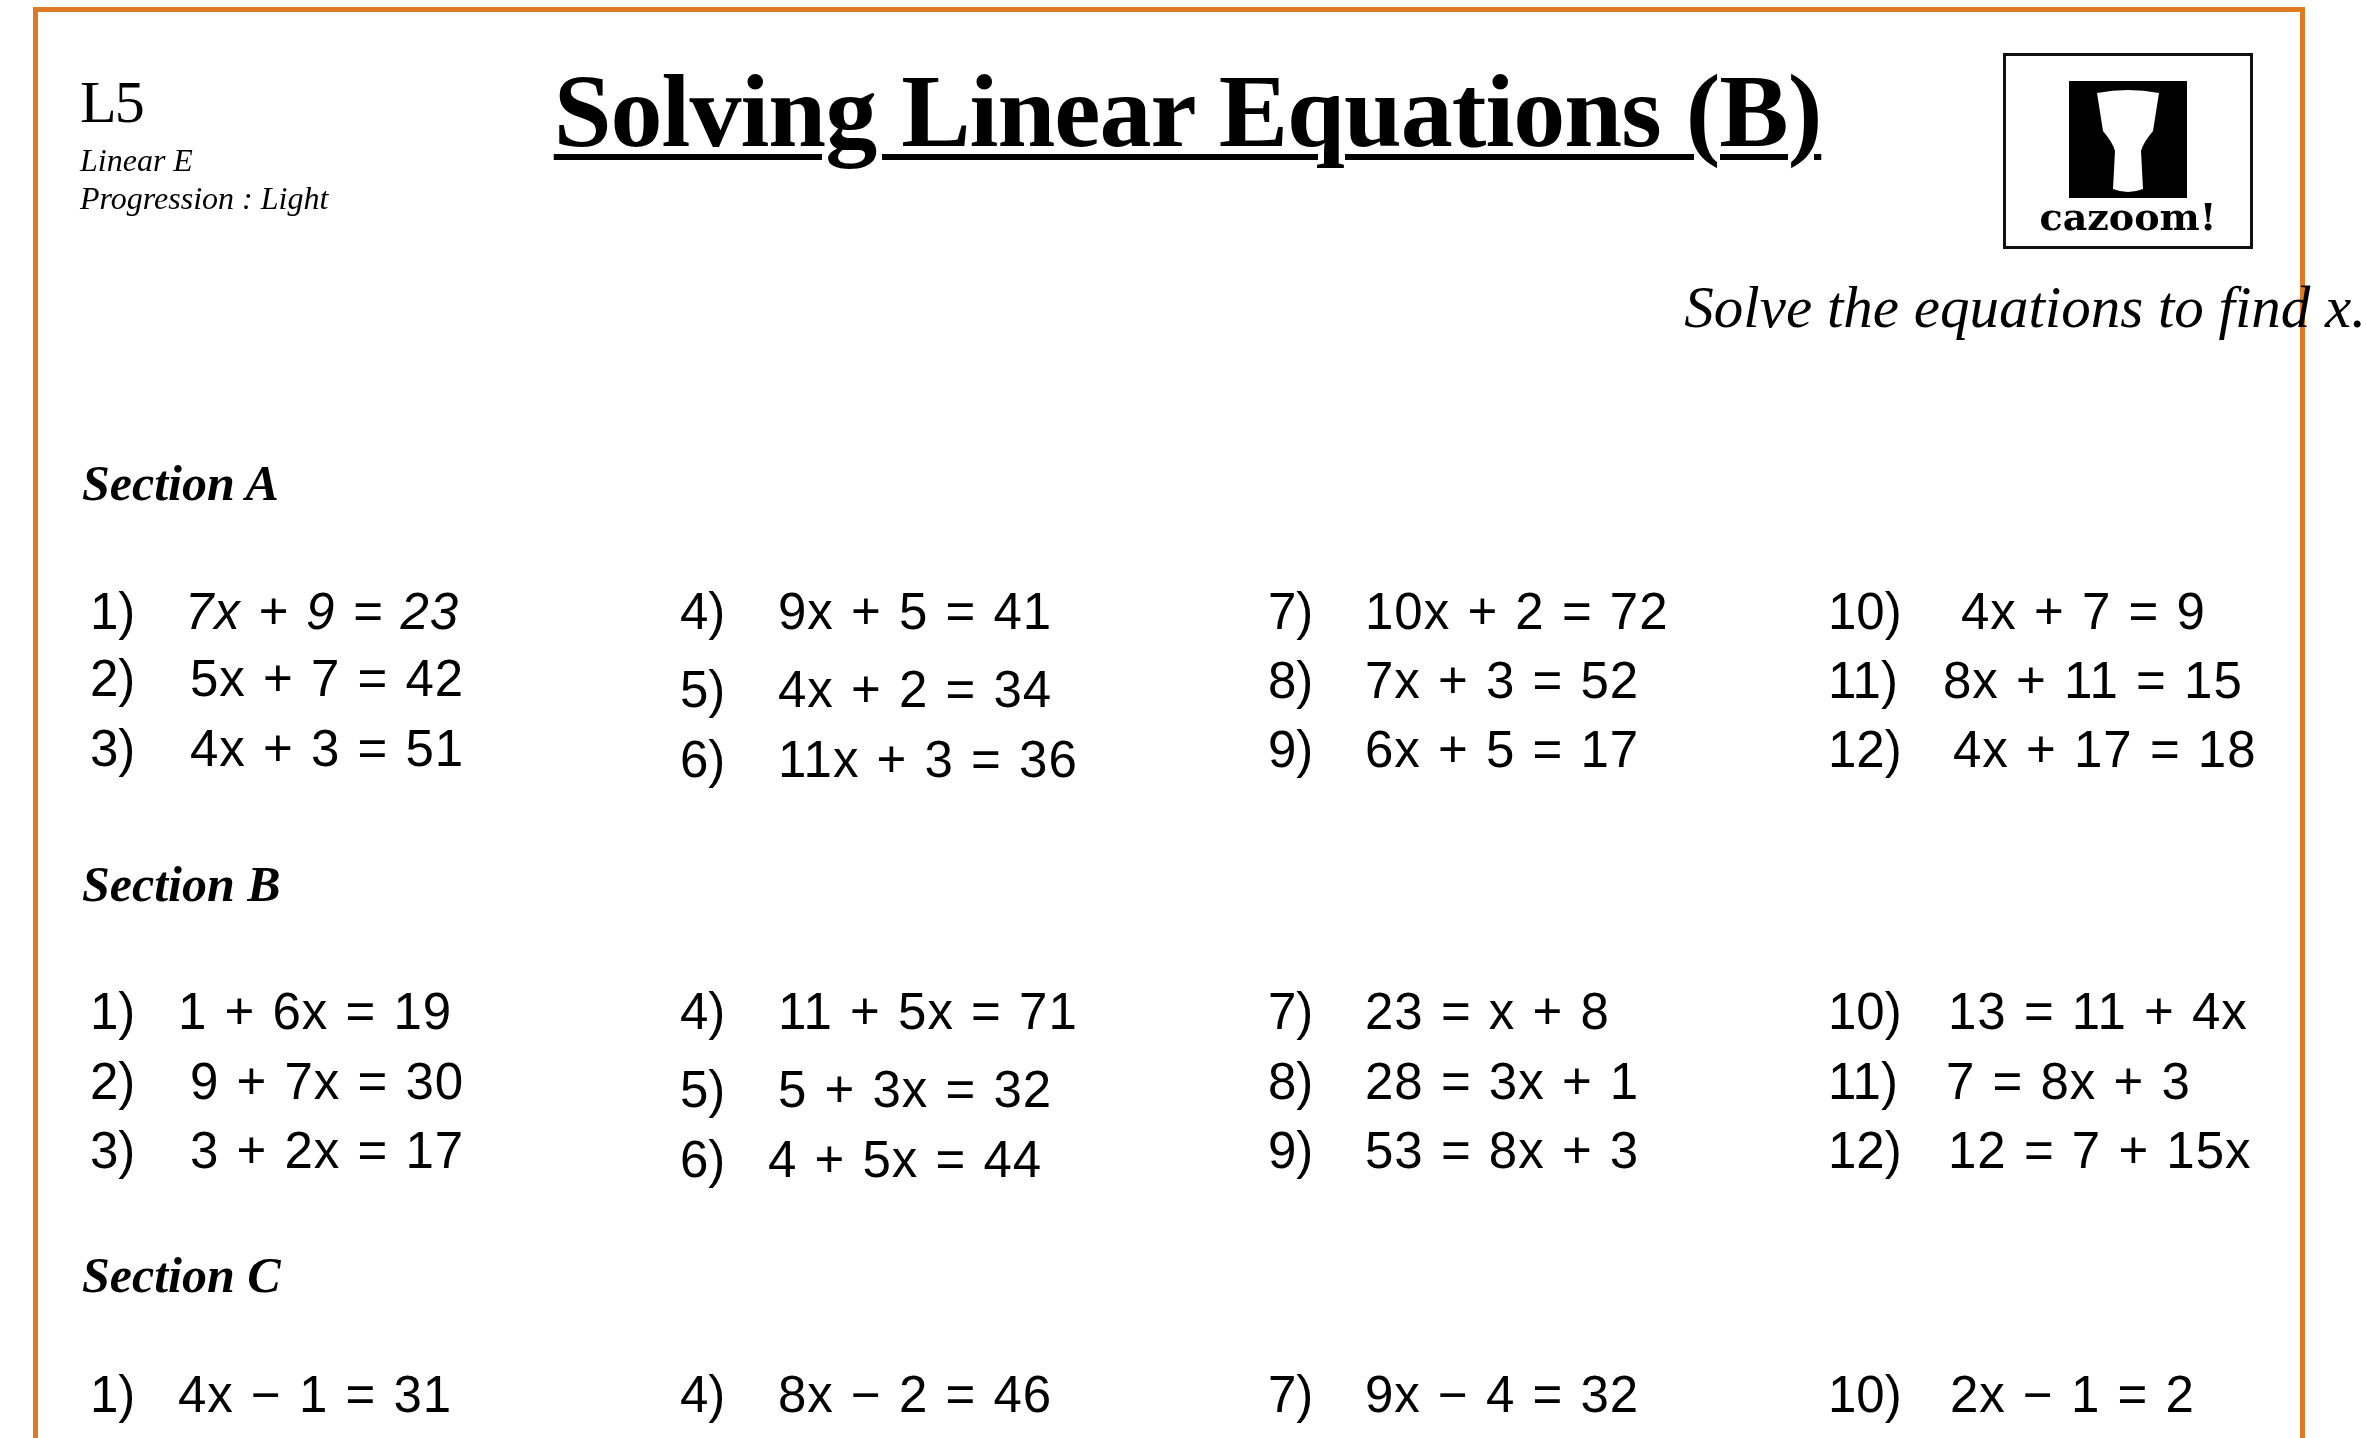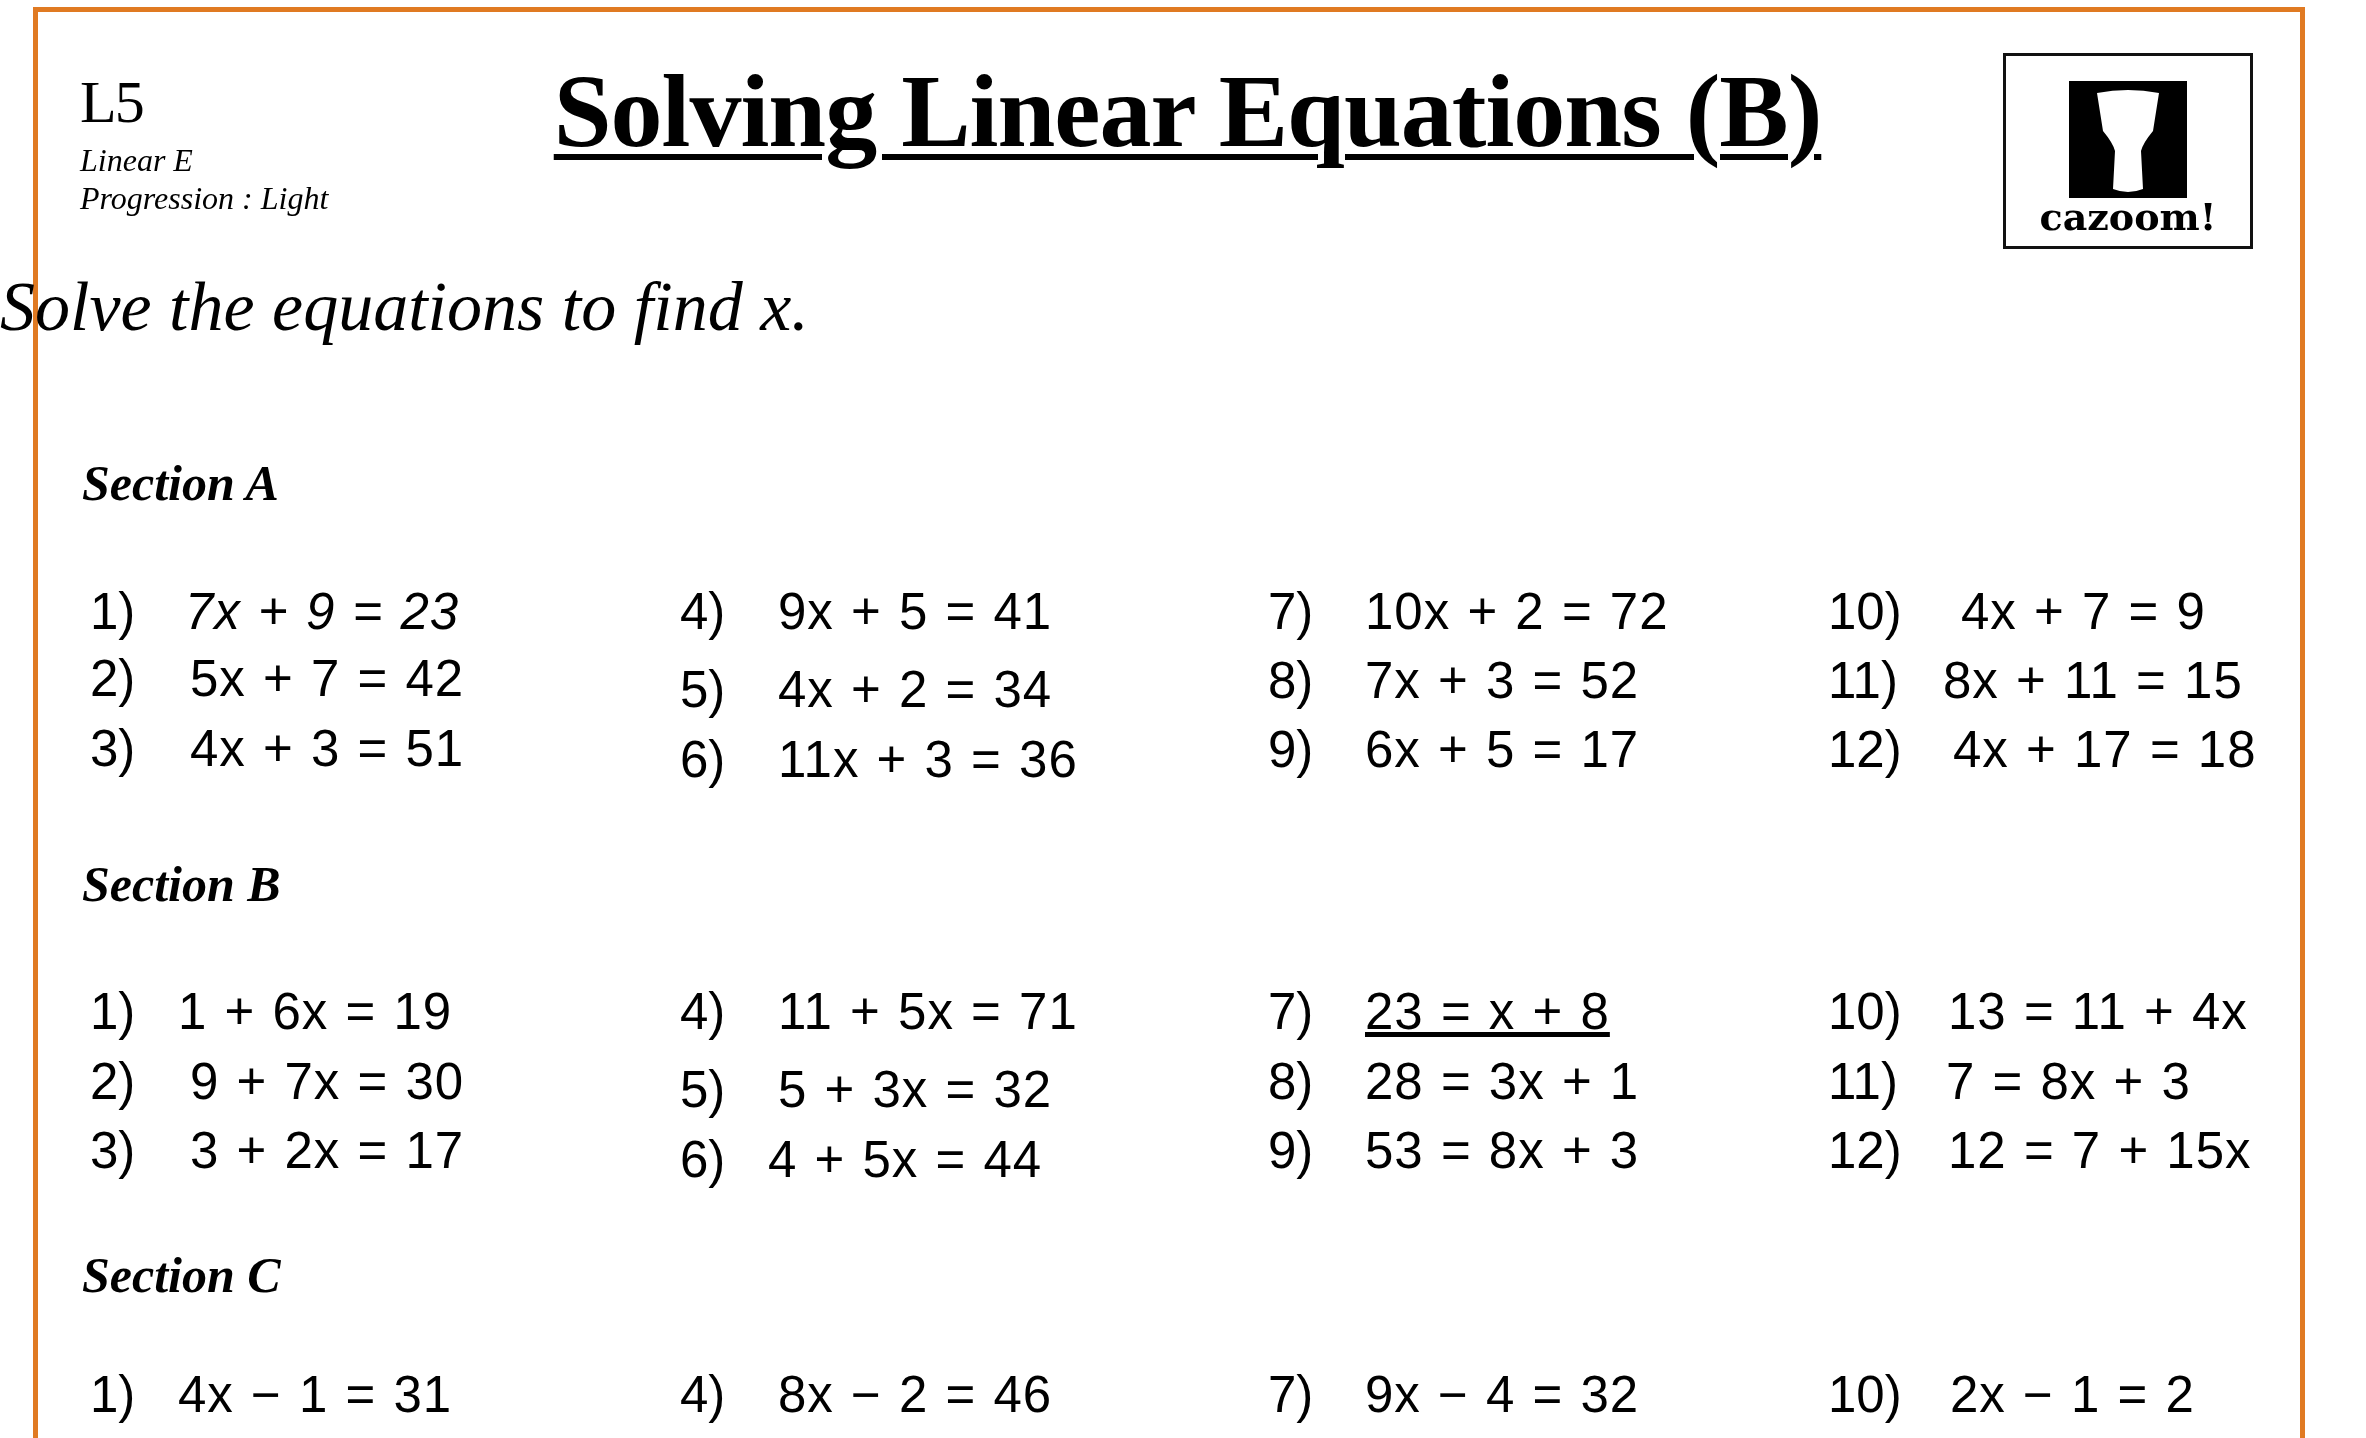--- a/index.html
+++ b/index.html
@@ -25,22 +25,22 @@
     position:absolute; left:2003px; top:53px; width:250px; height:196px;
     border:3px solid #111; box-sizing:border-box; background:#fff;
   }
   .logo .drum-bg { position:absolute; left:63px; top:25px; width:118px; height:117px; background:#000; }
   .logo svg { position:absolute; left:63px; top:25px; }
   .logo .brand {
     position:absolute; left:0; right:0; top:138px; text-align:center;
     font-family:"DejaVu Serif", serif; font-weight:bold; font-size:38px; letter-spacing:0px;
   }
   .subtitle {
-    position:absolute; left:0; width:2366px; top:272px; text-align:left;
-    font-family:"Liberation Serif", serif; font-style:italic; font-size:70px; line-height:70px;
+    position:absolute; left:0; width:2366px; top:272px; text-align:right;
+    font-family:"Liberation Serif", serif; font-style:italic; font-size:59px; line-height:70px;
   }
   .section-head {
     position:absolute; left:82px; font-family:"Liberation Serif", serif; font-weight:bold; font-style:italic;
     font-size:50px; line-height:56px;
   }
   .q { position:absolute; font-size:51px; line-height:60px; white-space:nowrap; }
   .q .num { position:absolute; left:0; top:0; }
   .q .eq  { position:absolute; top:0; letter-spacing:1px; word-spacing:2px; }
 </style>
 </head>
@@ -141,21 +141,21 @@
     <span class="num">5)</span>
     <span class="eq" style="left:98px;">5 + 3x = 32</span>
   </div>
 <div class="q" style="left:680px; top:1130px;">
     <span class="num">6)</span>
     <span class="eq" style="left:88px;">4 + 5x = 44</span>
   </div>
 
 <div class="q" style="left:1268px; top:982px;">
     <span class="num">7)</span>
-    <span class="eq" style="left:97px;text-decoration:underline;">23 = x + 8</span>
+    <span class="eq" style="left:97px;">23 = x + 8</span>
   </div>
 <div class="q" style="left:1268px; top:1052px;">
     <span class="num">8)</span>
     <span class="eq" style="left:97px;">28 = 3x + 1</span>
   </div>
 <div class="q" style="left:1268px; top:1121px;">
     <span class="num">9)</span>
     <span class="eq" style="left:97px;">53 = 8x + 3</span>
   </div>
 

